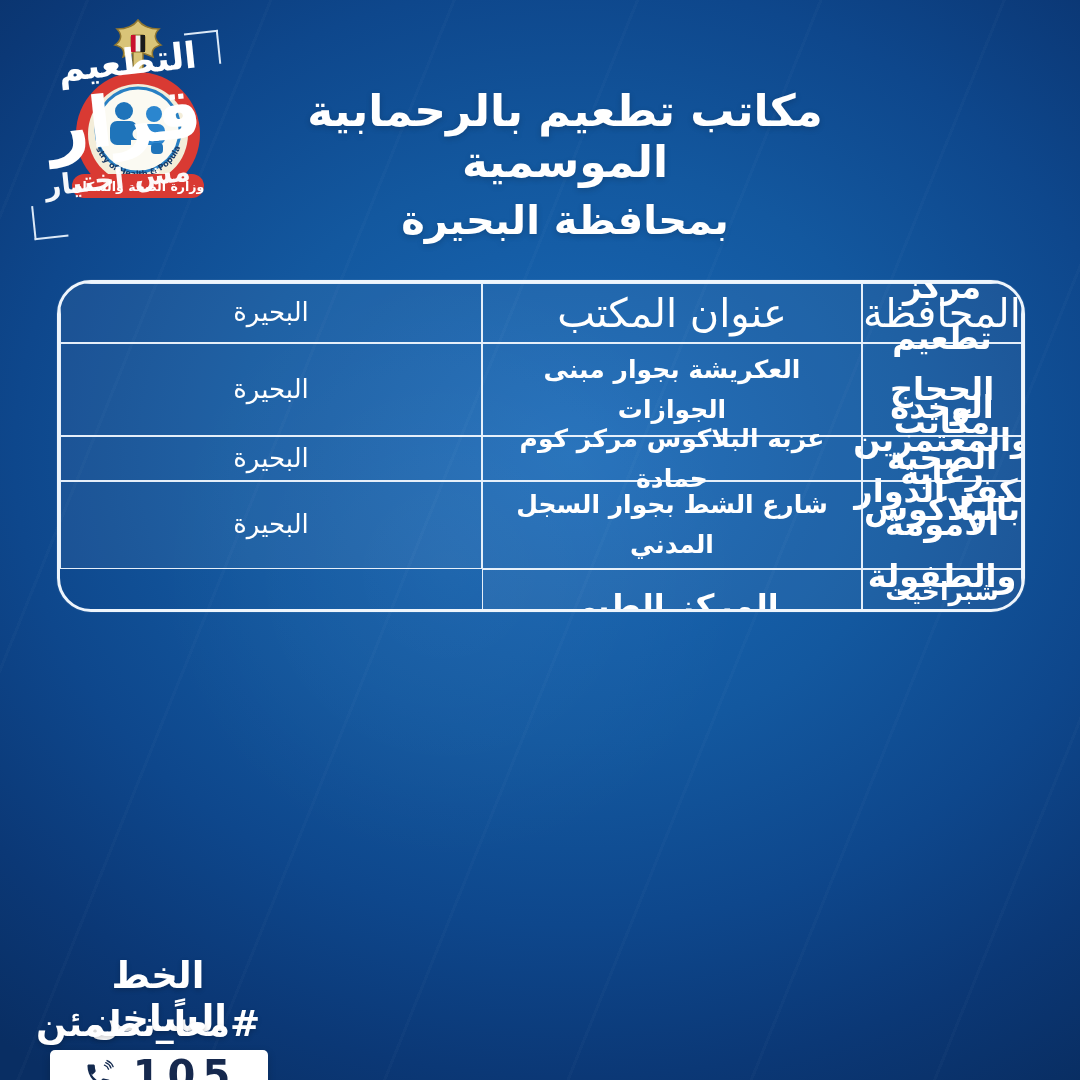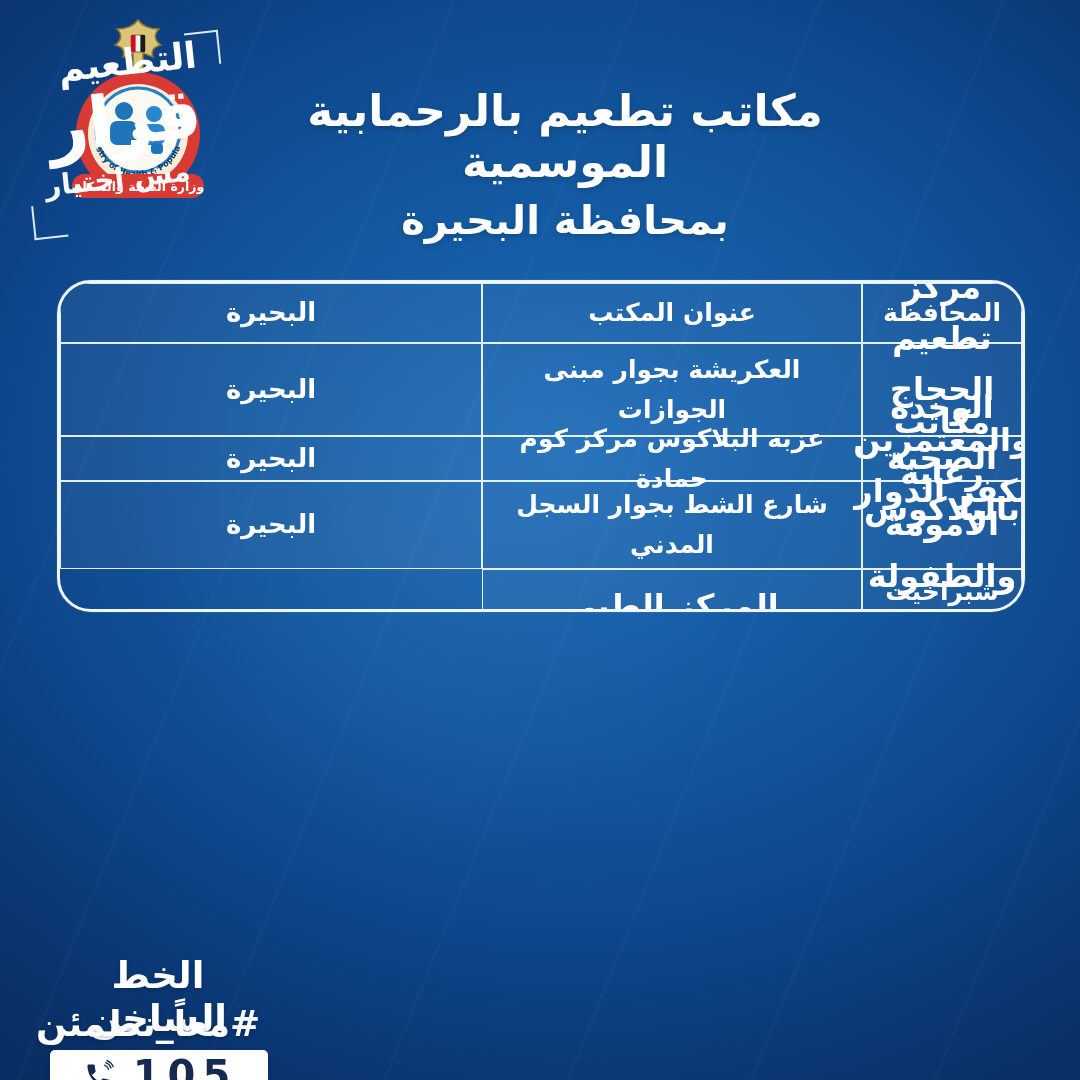--- a/index.html
+++ b/index.html
@@ -61,22 +61,22 @@
     grid-template-rows:60px 93px 45px 88px 1fr;
     direction:rtl;
     box-shadow:0 0 0 1px rgba(255,255,255,0.06);
   }
   .cell{
     border:1.5px solid rgba(240,247,254,.95);
     background:rgba(255,255,255,0.055);
     display:flex; align-items:center; justify-content:center;
     color:#fff; text-align:center; padding:2px 16px; line-height:1.6;
   }
-  .cell.head{ font-size:25px; font-weight:bold; }
-  .cell.gov{ font-size:26px; font-weight:bold; }
+  .cell.head{ font-size:40px; font-weight:normal; }
+  .cell.gov{ font-size:26px; font-weight:normal; }
   .cell.name{ font-size:32px; font-weight:bold; }
   .cell.addr{ font-size:25px; font-weight:bold; }
 
   
   .hotline{ position:absolute; left:48px; top:954px; width:220px; direction:rtl; }
   .hotline-label{
     color:#fff; font-size:37px; font-weight:bold; text-align:center; margin-bottom:10px;
     text-shadow:0 2px 5px rgba(0,0,0,.2);
   }
   .hotline-box{

